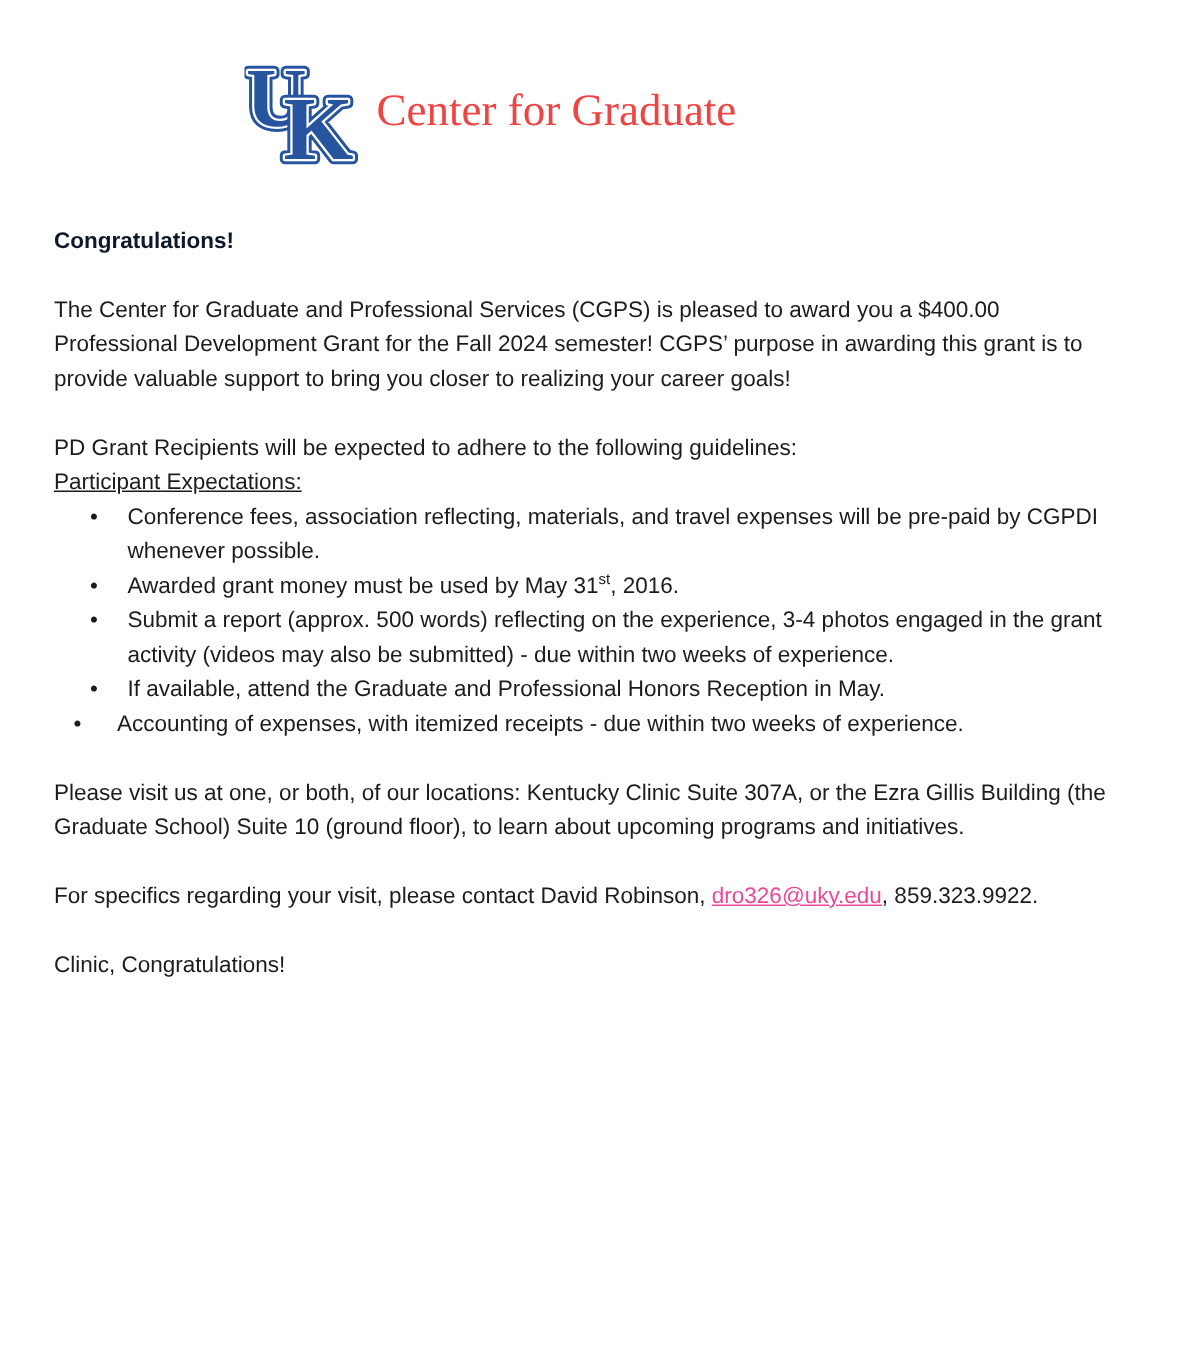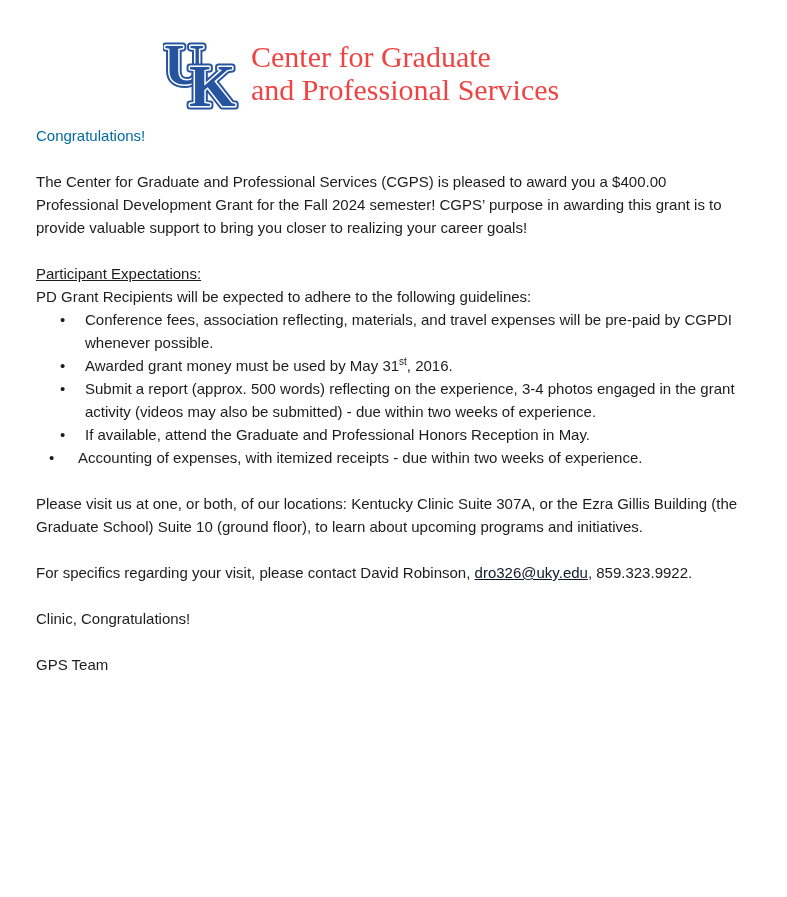--- a/index.html
+++ b/index.html
@@ -41,23 +41,23 @@
     white-space: nowrap;
   }
 
   
   .letter-body {
     padding: 0 42px 0 36px;
     font-size: 15px;
     line-height: 23px;
   }
   .greeting {
-    margin-top: 14px;
-    font-weight: normal;
-    color: #0369a1;
+    margin-top: 39px;
+    font-weight: bold;
+    color: #0f172a;
   }
   .para {
     margin-top: 23px;
   }
   .section-block {
     margin-top: 23px;
   }
   .section-heading {
     text-decoration: underline;
   }
@@ -77,21 +77,21 @@
   }
   .btext {
     flex: 1 1 auto;
   }
   sup.ord {
     font-size: 10px;
     vertical-align: super;
     line-height: 0;
   }
   a.email-link {
-    color: #0f172a;
+    color: #ec4899;
     text-decoration: underline;
     cursor: pointer;
   }
   .closing {
     margin-top: 23px;
   }
 </style>
 </head>
 <body>
 
@@ -107,34 +107,33 @@
           <text x="1" y="48" font-size="56" fill="#27549f">U</text>
 
           <text x="26" y="70" font-size="60" stroke="#27549f" stroke-width="7" fill="none" stroke-linejoin="round">K</text>
           <text x="26" y="70" font-size="60" stroke="#ffffff" stroke-width="3" fill="none" stroke-linejoin="round">K</text>
           <text x="26" y="70" font-size="60" fill="#27549f">K</text>
         </g>
       </svg>
     </div>
     <div class="org-name">
       <div>Center for Graduate</div>
-      <div>and Professional Services</div>
     </div>
   </div>
 
   <div class="letter-body">
 
     <div class="greeting">Congratulations!</div>
 
     <div class="para">The Center for Graduate and Professional Services (CGPS) is pleased to award you a $400.00 Professional Development Grant for the Fall 2024 semester! CGPS’ purpose in awarding this grant is to provide valuable support to bring you closer to realizing your career goals!</div>
 
 
     <div class="section-block">
+      <div>PD Grant Recipients will be expected to adhere to the following guidelines:</div>
       <div><span class="section-heading">Participant Expectations:</span></div>
-      <div>PD Grant Recipients will be expected to adhere to the following guidelines:</div>
 
       <div class="bullet">
         <span class="marker">•</span>
         <span class="btext">Conference fees, association reflecting, materials, and travel expenses will be pre-paid by CGPDI whenever possible.</span>
       </div>
 
       <div class="bullet">
         <span class="marker">•</span>
         <span class="btext"><span>Awarded grant money must be used by May 31</span><sup class="ord">st</sup><span>, 2016.</span></span>
       </div>
@@ -154,16 +153,15 @@
         <span class="btext">Accounting of expenses, with itemized receipts - due within two weeks of experience.</span>
       </div>
     </div>
 
     <div class="para">Please visit us at one, or both, of our locations: Kentucky Clinic Suite 307A, or the Ezra Gillis Building (the Graduate School) Suite 10 (ground floor), to learn about upcoming programs and initiatives.</div>
 
     <div class="para"><span>For specifics regarding your visit, please contact David Robinson, </span><a class="email-link">dro326@uky.edu</a><span>, 859.323.9922.</span></div>
 
     <div class="closing">Clinic, Congratulations!</div>
 
-    <div class="closing">GPS Team</div>
 
   </div>
 </div>
 
 </body></html>

